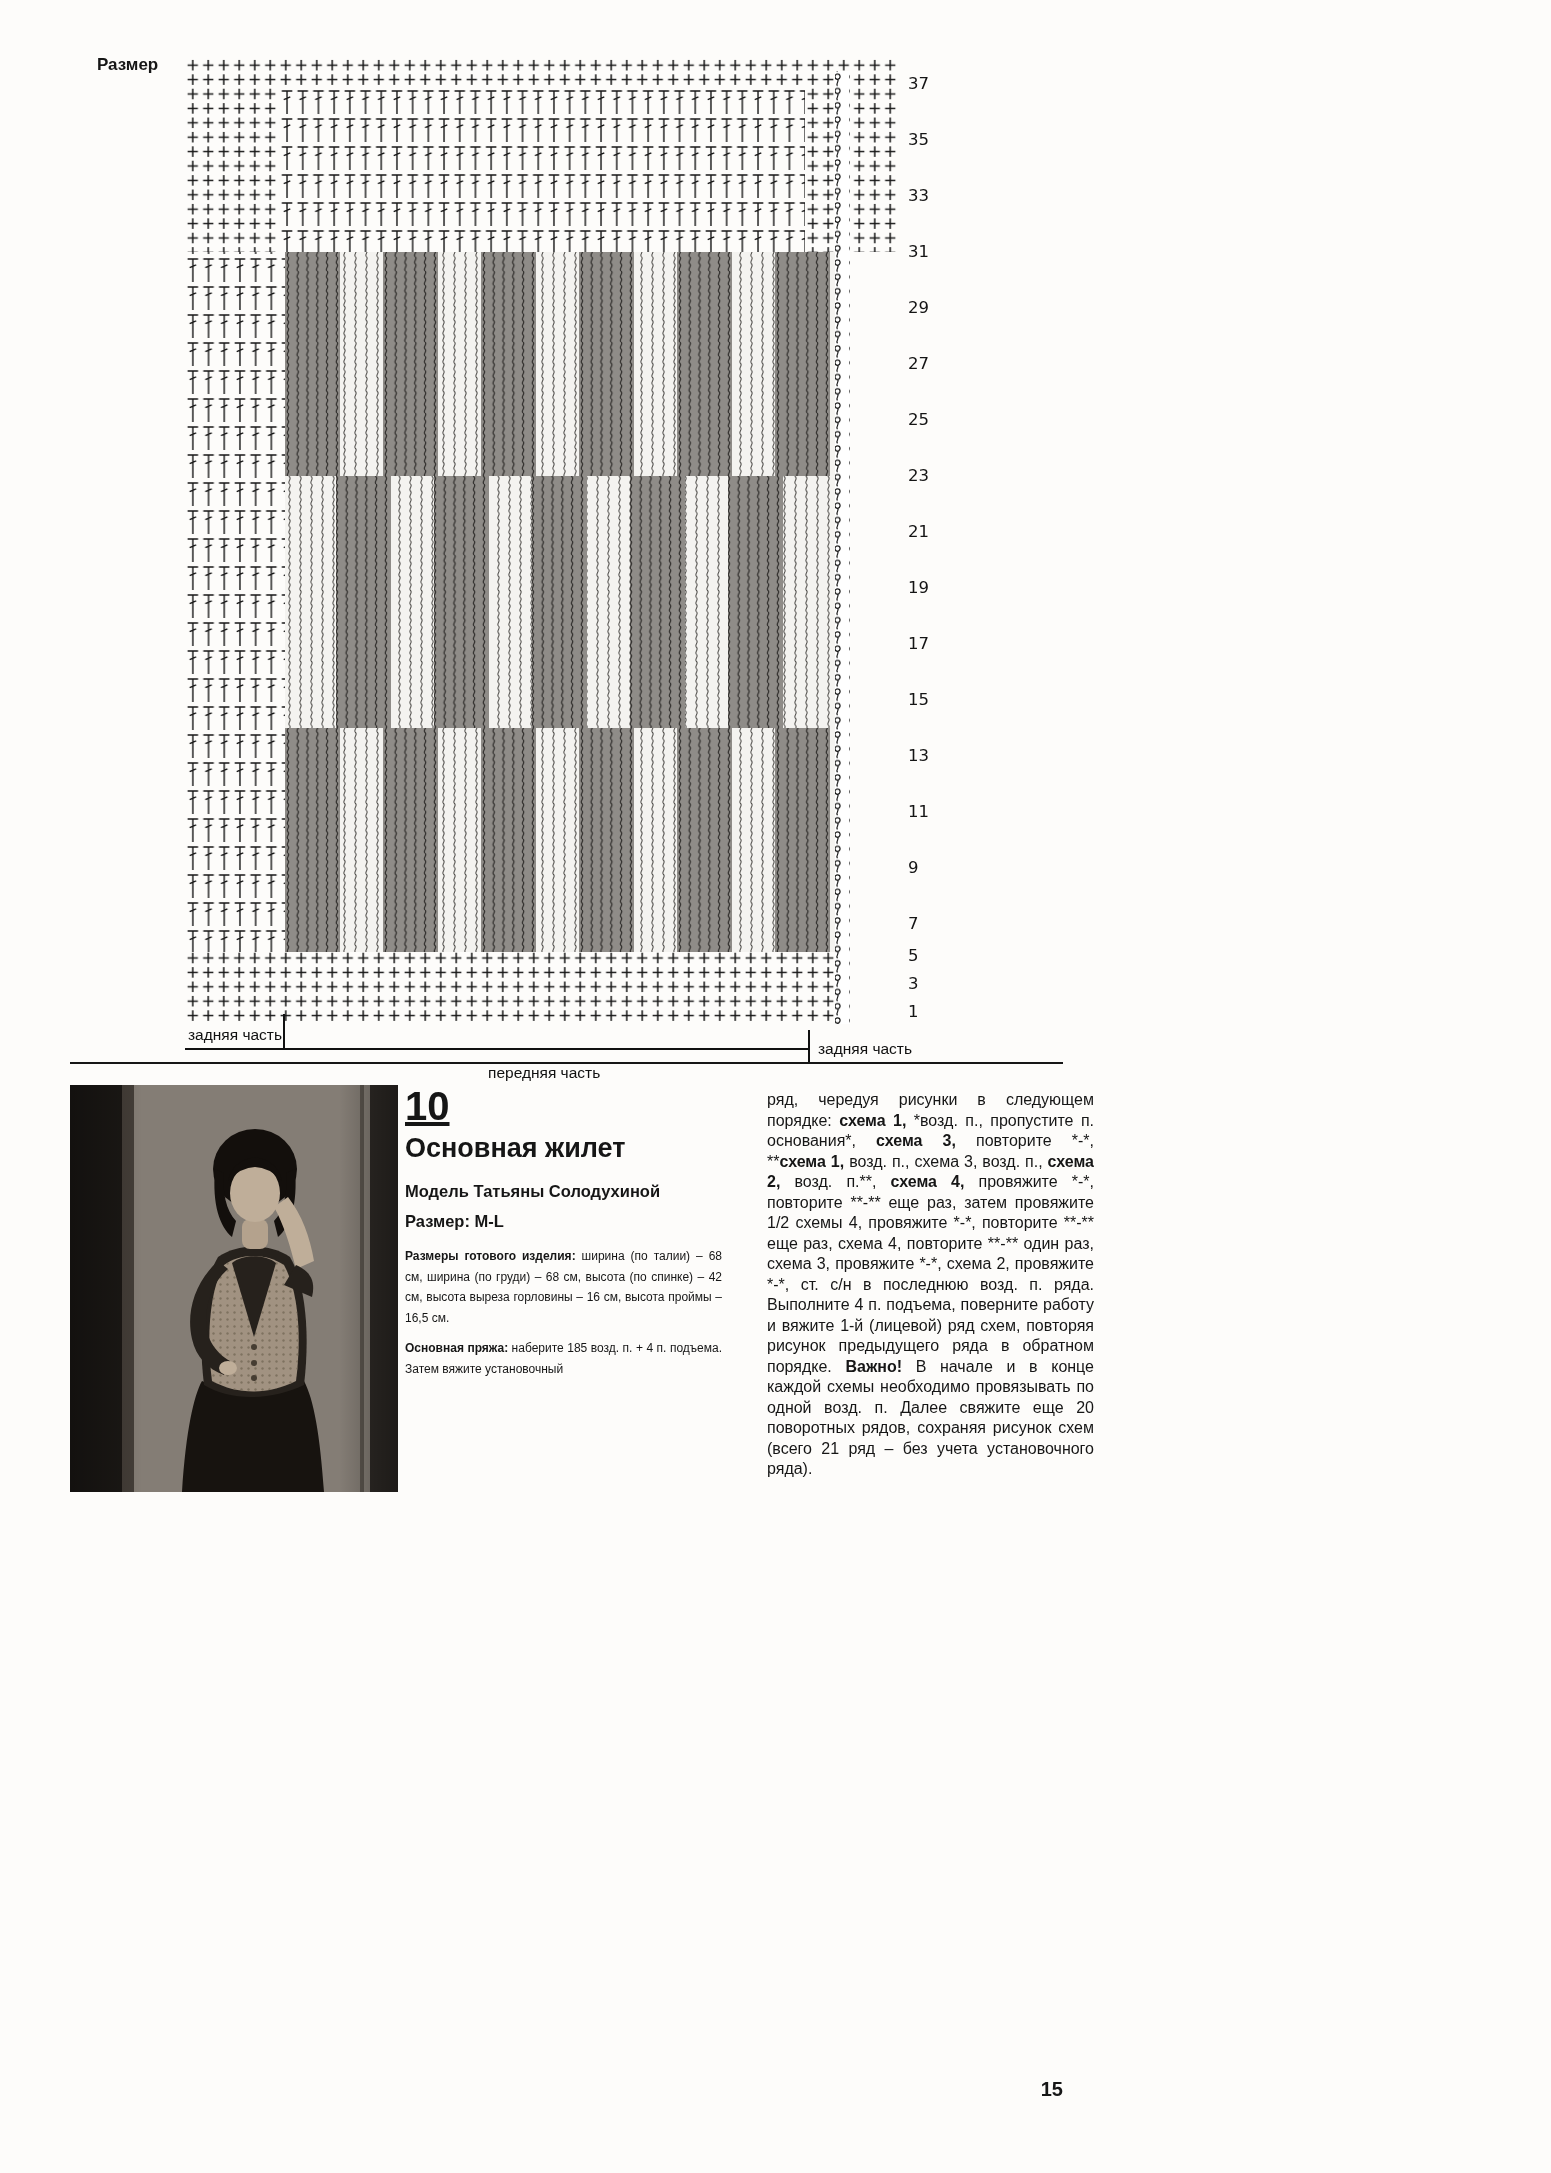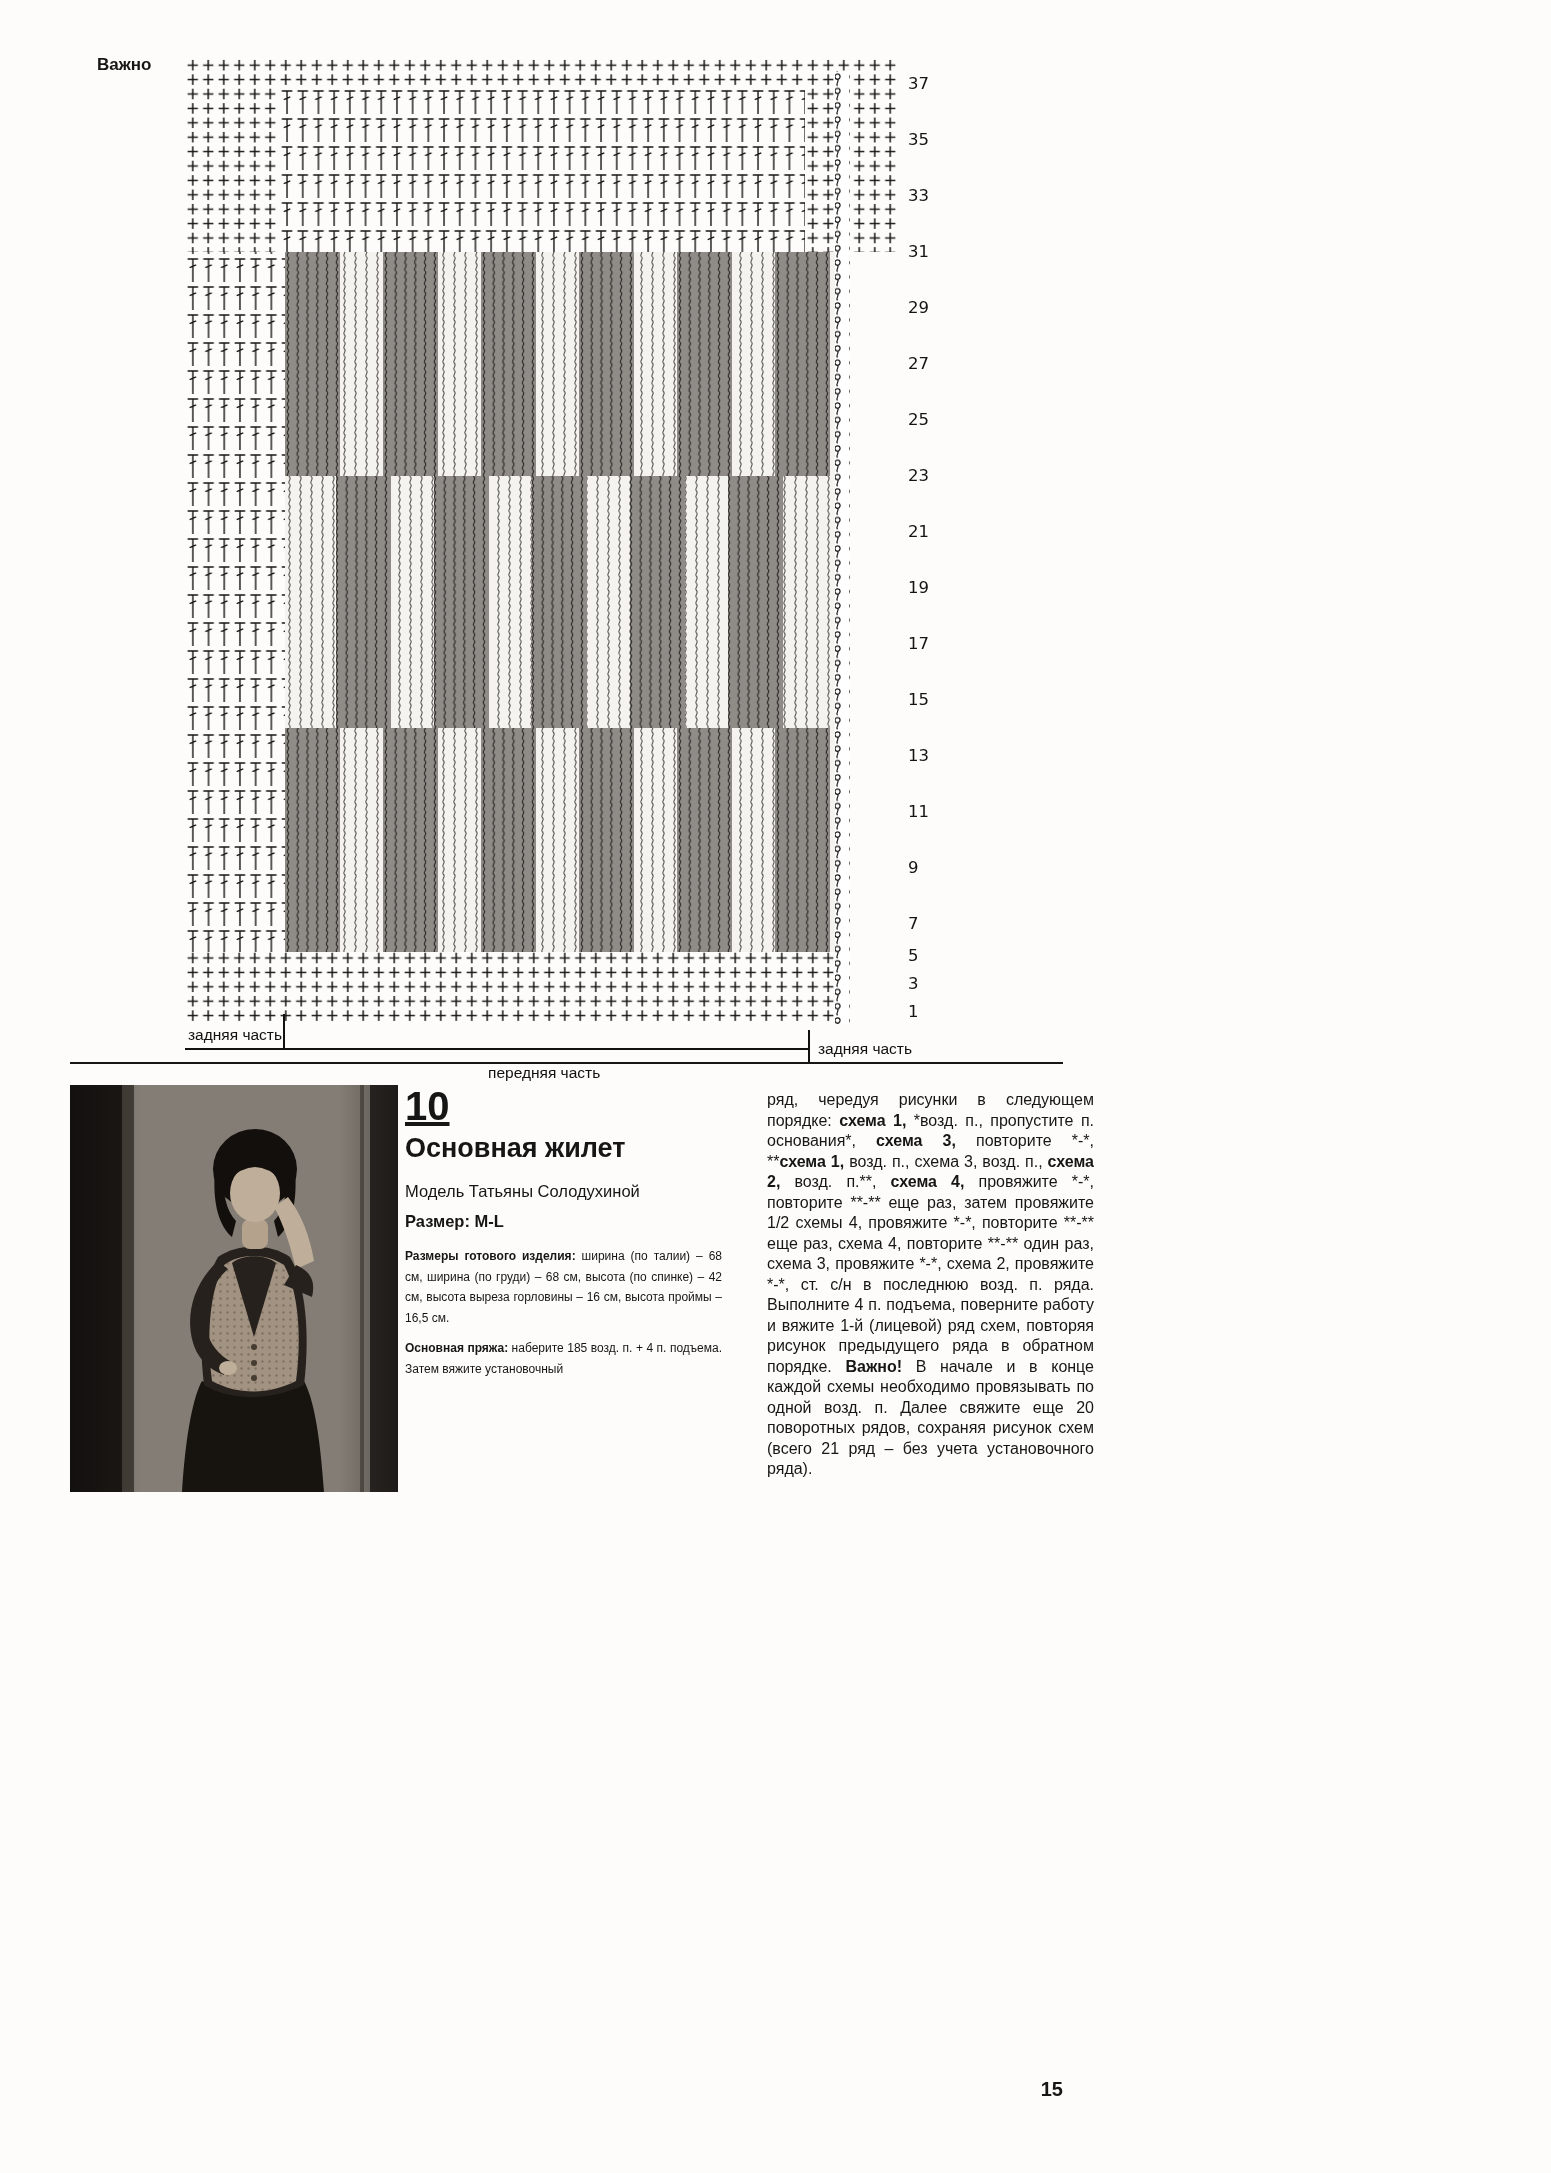--- a/index.html
+++ b/index.html
@@ -21,30 +21,30 @@
   .tick1{left:283px;top:1014px;height:36px;width:0;border-left:2px solid #111;}
   .tick2{left:808px;top:1030px;height:33px;width:0;border-left:2px solid #111;}
   .hline1{left:185px;top:1048px;width:623px;height:0;border-top:2px solid #111;}
   .divider{left:70px;top:1062px;width:993px;height:0;border-top:2px solid #161616;}
   
   .photo{left:70px;top:1085px;width:328px;height:407px;overflow:hidden;background:#6f6a64;}
   .col-mid{left:405px;top:1086px;width:317px;}
   .col-right{left:767px;top:1090px;width:327px;font-size:16px;line-height:20.5px;text-align:justify;}
   .big-num{font-size:40px;font-weight:bold;line-height:1;margin:0 0 8px 0;text-decoration:underline;}
   .title{font-size:27px;font-weight:bold;line-height:1.05;margin:0 0 20px 0;}
-  .model-line{font-size:16.5px;font-weight:normal;margin:0 0 11px 0;}
+  .model-line{font-size:16.5px;font-weight:bold;margin:0 0 11px 0;}
   .size-line{font-size:16.5px;font-weight:bold;margin:0 0 15px 0;}
   #specs p{font-size:12px;line-height:20.5px;text-align:justify;margin:0 0 10px 0;}
   #specs b, .col-right b{font-weight:bold;}
   .page-num{left:988px;top:2078px;width:75px;text-align:right;font-size:20px;font-weight:bold;}
 </style>
 </head>
 <body>
 
-<div class="abs chart-label">Важно</div>
+<div class="abs chart-label">Размер</div>
 
 <div class="abs" id="chart-wrap">
   <svg id="chart-svg" width="755" height="985" viewBox="0 0 755 985" xmlns="http://www.w3.org/2000/svg">
   <defs>
     <pattern id="pPlus" width="15.5" height="14.4" patternUnits="userSpaceOnUse">
       <path d="M2.6 7.2 H12.9 M7.75 2 V12.4" stroke="#161616" stroke-width="1.5" fill="none"></path>
     </pattern>
     <pattern id="pT" width="15.7" height="28" patternUnits="userSpaceOnUse">
       <path d="M2.6 5 H13.1 M7.85 5 V28 M4.6 13.6 L11.1 10.8" stroke="#161616" stroke-width="1.4" fill="none"></path>
     </pattern>

